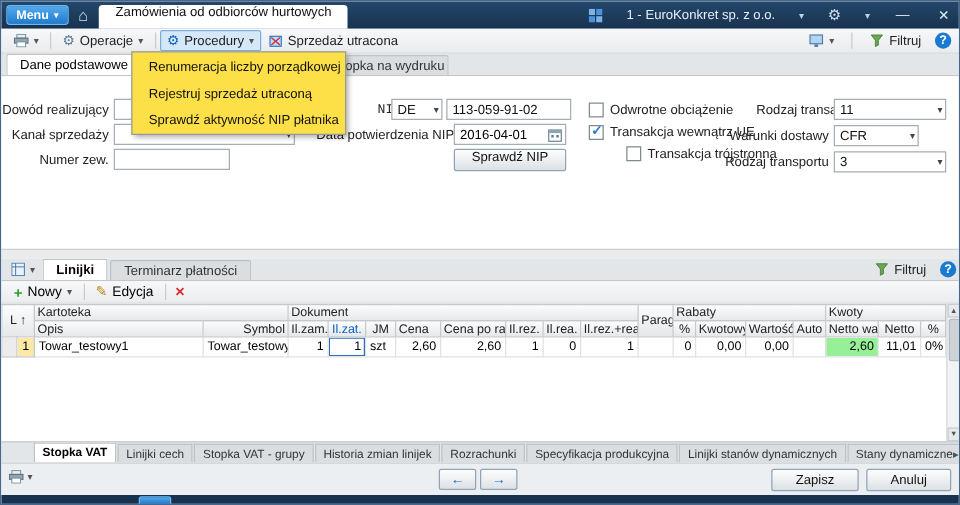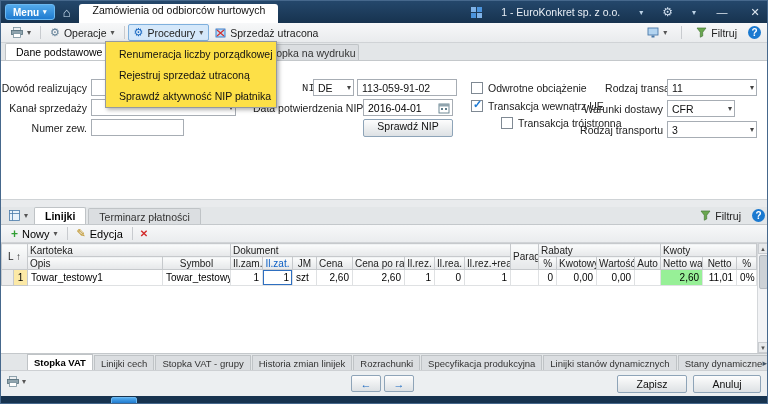--- a/index.html
+++ b/index.html
@@ -368,21 +368,21 @@
           <tr>
         <th colspan="2" rowspan="2">L ↑</th>
         <th colspan="2" style="text-align:left;">Kartoteka</th>
         <th colspan="8" style="text-align:left;">Dokument</th>
         <th rowspan="2">Paragon</th>
         <th colspan="4" style="text-align:left;">Rabaty</th>
         <th colspan="3" style="text-align:left;">Kwoty</th>
       </tr>
       <tr>
         <th style="text-align:left;">Opis</th>
-        <th style="text-align:center;">Symbol</th>
+        <th style="text-align:right;">Symbol</th>
         <th>Il.zam.</th>
         <th class="hl-blue">Il.zat.</th>
         <th>JM</th>
         <th style="text-align:left;">Cena</th>
         <th style="text-align:left;">Cena po rab.</th>
         <th>Il.rez.</th>
         <th>Il.rea.</th>
         <th>Il.rez.+rea.</th>
         <th>%</th>
         <th>Kwotowy</th>

